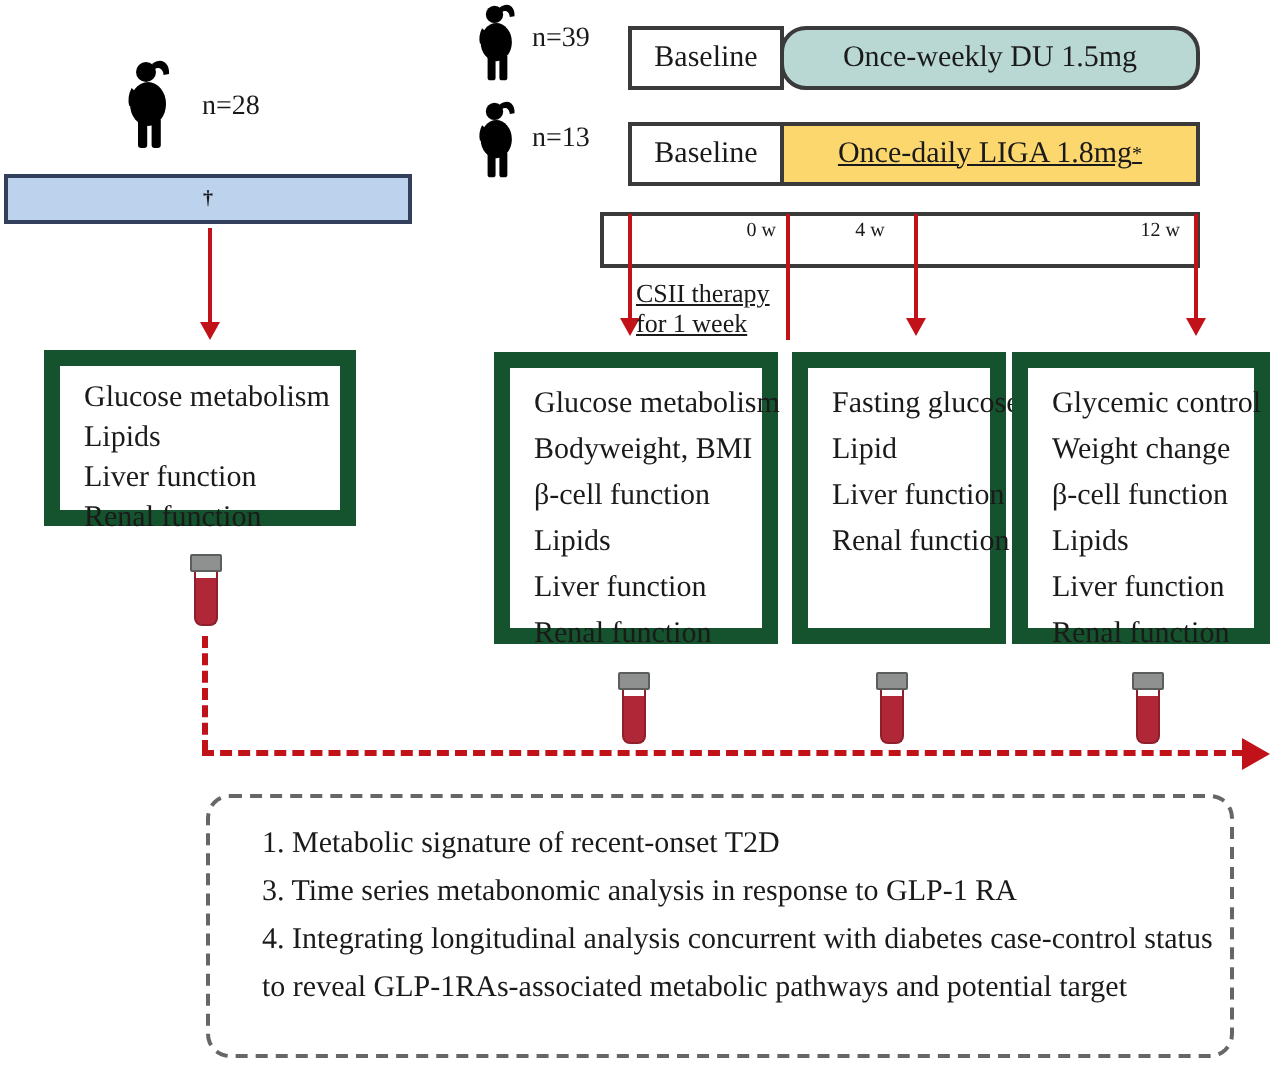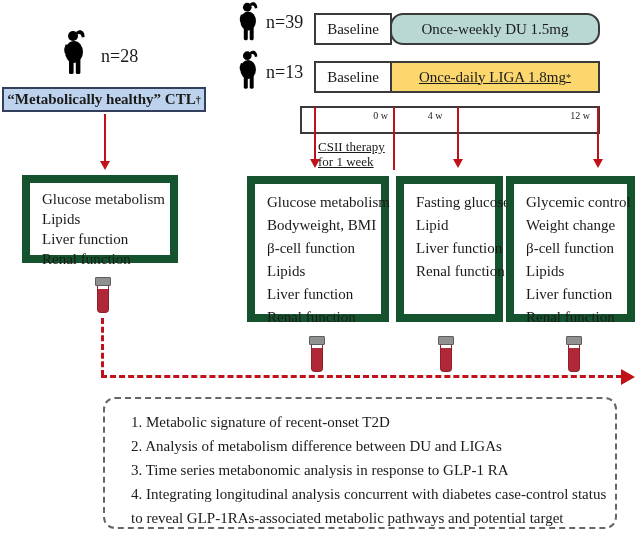--- a/index.html
+++ b/index.html
@@ -1,19 +1,19 @@
 <!DOCTYPE html>
 <html><head>
 <meta charset="utf-8">
 <style>
   html,body{margin:0;padding:0;background:#ffffff;}
   #stage{position:relative;width:640px;height:535px;background:#ffffff;overflow:hidden;
          font-family:"Liberation Serif","DejaVu Serif",serif;color:#1a1a1a;}
   .abs{position:absolute;}
-  .nlabel{font-size:18px;}
+  .nlabel{font-size:14px;}
   .person{color:#000;}
   .bar-cell{position:absolute;border:2px solid #3a3a3a;display:flex;align-items:center;justify-content:center;
             font-size:15px;background:#fff;box-sizing:border-box;}
   .panel{position:absolute;border:8px solid #14532d;background:#fff;box-sizing:border-box;
          font-size:15px;line-height:23px;padding:7px 2px 0 12px;}
   .panel div{white-space:nowrap;}
   .vline{position:absolute;width:2px;background:#c1121a;}
   .ahead{position:absolute;width:0;height:0;border-left:5px solid transparent;
          border-right:5px solid transparent;border-top:9px solid #c1121a;}
   .tube{position:absolute;width:16px;}
@@ -35,21 +35,20 @@
       <ellipse cx="14" cy="22" rx="9" ry="11"></ellipse>
       <path d="M5.8 14 q-2.3 4.5 -1.2 9 l2.4 -0.6 q-0.7 -4 0.6 -6.8 Z"></path>
       <path d="M9 30 h4.6 v12.5 q0 1.5 -1.6 1.5 h-1.4 q-1.6 0 -1.6 -1.5 Z"></path>
       <path d="M15.8 30 h4.6 v12.5 q0 1.5 -1.6 1.5 h-1.4 q-1.6 0 -1.6 -1.5 Z"></path>
     </svg>
   </div>
   <div class="abs nlabel" style="left:101px;top:46px;">n=28</div>
 
   <div class="abs" style="left:2px;top:87px;width:204px;height:25px;background:#bdd2ec;border:2px solid #32405c;box-sizing:border-box;
               display:flex;align-items:center;justify-content:center;font-weight:bold;font-size:15px;">
-    <span>“Metabolically healthy” CTL</span>
       <span class="sup">†</span>
   </div>
 
   <div class="vline" style="left:104px;top:114px;height:48px;"></div>
   <div class="ahead" style="left:100px;top:161px;"></div>
 
   <div class="panel" style="left:22px;top:175px;width:156px;height:88px;line-height:20px;padding-top:6px;">
     <div>Glucose metabolism</div>
     <div>Lipids</div>
     <div>Liver function</div>
@@ -153,19 +152,18 @@
       <div class="tube-body"></div>
   </div>
 
   <div class="abs" style="left:101px;top:318px;height:58px;border-left:3px dashed #c1121a;"></div>
   <div class="abs" style="left:101px;top:375px;width:521px;border-top:3px dashed #c1121a;"></div>
   <div class="abs" style="left:621px;top:369px;width:0;height:0;border-top:8px solid transparent;border-bottom:8px solid transparent;border-left:14px solid #c1121a;"></div>
 
   <div class="abs" style="left:103px;top:397px;width:514px;height:132px;border:2px dashed #666;border-radius:12px;box-sizing:border-box;
               padding:11px 6px 0 26px;font-size:15px;line-height:24px;">
     <div>1. Metabolic signature of recent-onset T2D</div>
-    <div>2. Analysis of metabolism difference between DU and LIGAs</div>
     <div>3. Time series metabonomic analysis in response to GLP-1 RA</div>
     <div>4. Integrating longitudinal analysis concurrent with diabetes case-control status</div>
     <div>to reveal GLP-1RAs-associated metabolic pathways and potential target</div>
   </div>
 
 </div>
 
 </body></html>

